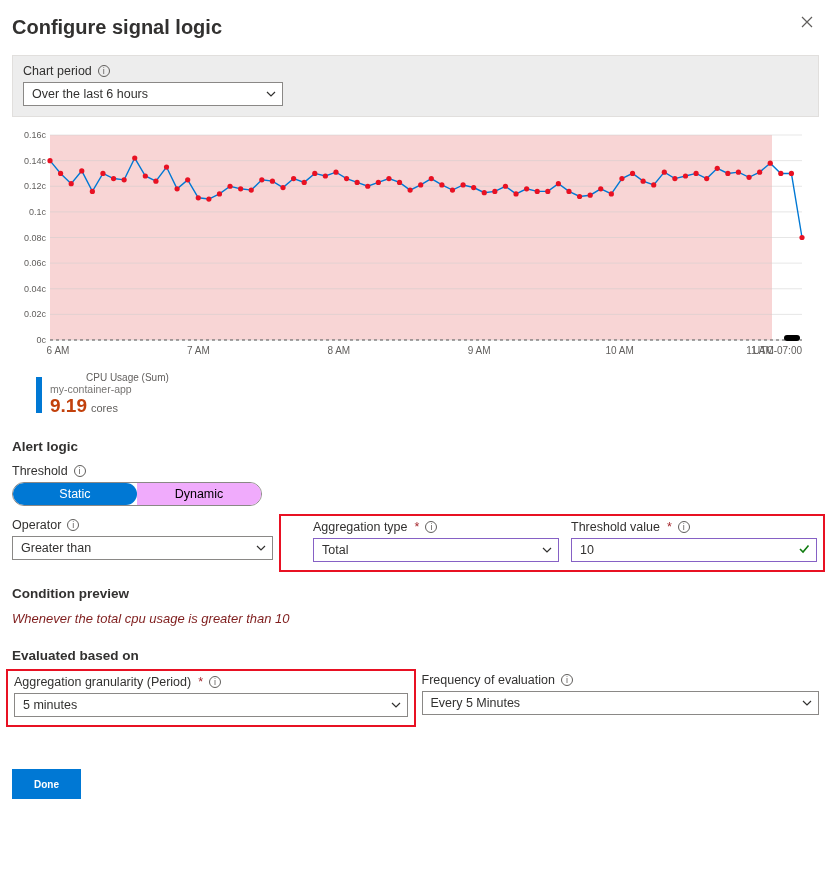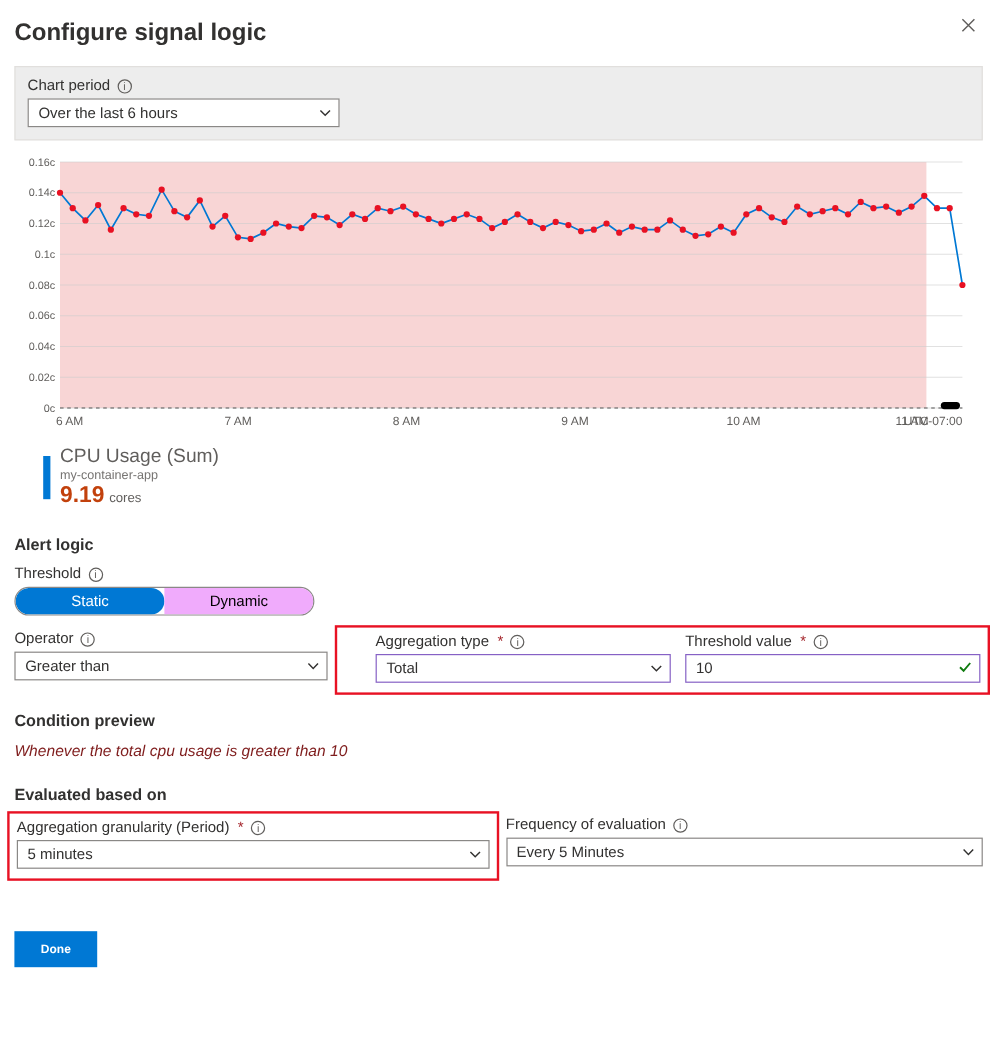--- a/index.html
+++ b/index.html
@@ -10,21 +10,21 @@
     color: #323130;
     background: #fff;
     width: 831px;
   }
   .panel { padding: 10px 12px 12px 12px; }
   .header-row { display:flex; justify-content:space-between; align-items:flex-start; }
   .title { font-size: 20px; font-weight: 600; margin: 6px 0 16px 0; }
   .close-x { font-size:16px; color:#605e5c; cursor:pointer; padding:4px 6px; }
 
   .chart-period-bar { background:#ededed; border:1px solid #e1dfdd; padding:8px 10px 10px 10px; }
-  .field-label { font-size:12.5px; color:#323130; margin-bottom:4px; display:flex; align-items:flex-end; gap:6px; }
+  .field-label { font-size:12.5px; color:#323130; margin-bottom:4px; display:flex; align-items:center; gap:6px; }
   .info-icon {
     width:12px; height:12px; border:1px solid #605e5c; border-radius:50%;
     display:inline-flex; align-items:center; justify-content:center;
     font-size:9px; color:#605e5c; line-height:1;
   }
   .req-star { color:#a4262c; margin-left:1px; }
 
   .select {
     background:#fff; border:1px solid #8a8886; height:24px; padding:2px 22px 2px 8px;
     font-size:12.5px; position:relative; display:flex; align-items:center; cursor:pointer;
@@ -37,21 +37,21 @@
   }
   .chev svg { display:block; }
 
   
   .chart-wrap { margin-top:14px; }
   .chart-area { position:relative; width:800px; height:235px; }
   .chart-svg { position:absolute; left:0; top:0; }
   .chart-legend { display:flex; align-items:center; gap:8px; margin-top:6px; margin-left:24px; }
   .legend-bar { width:6px; height:36px; background:#0078d4; }
   .legend-text { display:flex; flex-direction:column; }
-  .legend-title { font-size:16px; color:#605e5c; }
+  .legend-title { font-size:10px; color:#605e5c;margin-left:36px; }
   .legend-sub { font-size:10.5px; color:#767472; }
   .legend-row2 { display:flex; align-items:baseline; gap:4px; }
   .legend-val { font-size:19px; font-weight:600; color:#c2410c; }
   .legend-unit { font-size:11px; color:#605e5c; }
 
   .section-title { font-weight:600; font-size:13.5px; margin-top:22px; margin-bottom:10px; }
   .subtle { color:#7f1d1d; font-style:italic; }
 
   .toggle-group {
     display:inline-flex; border:1px solid #8a8886; border-radius:14px; overflow:hidden;

